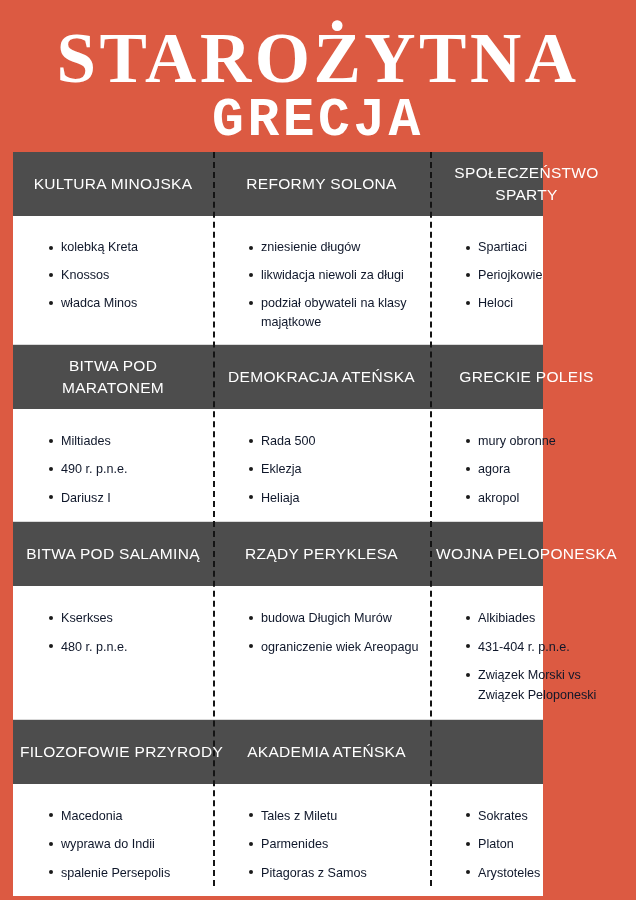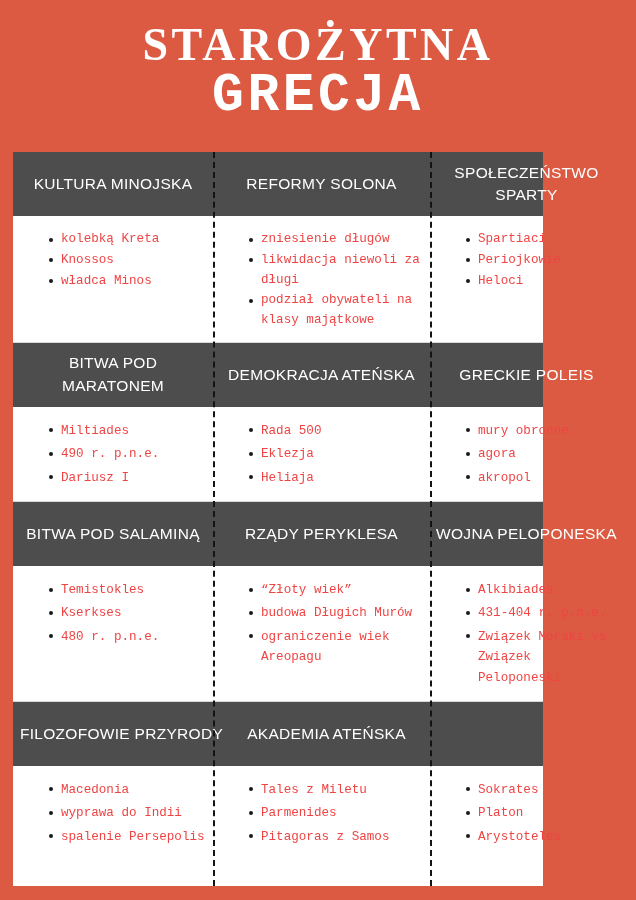--- a/index.html
+++ b/index.html
@@ -26,21 +26,21 @@
   .title-block {
     padding-top: 22px;
     padding-bottom: 10px;
     text-align: center;
   }
   .title-line {
     display: block;
     color: #ffffff;
     font-family: "Liberation Serif", "DejaVu Serif", serif;
     font-weight: bold;
-    font-size: 46px;
+    font-size: 71px;
     line-height: 1.02;
     letter-spacing: 3.5px;
     text-transform: uppercase;
   }
   .title-line.second {
     font-size: 53px;
     letter-spacing: 3.5px;
     font-family: Liberation Mono, monospace;
   }
 
@@ -101,26 +101,25 @@
     padding: 14px 8px 10px 20px;
     min-height: 86px;
   }
   .body-cell ul {
     margin: 0;
     padding: 0 0 0 16px;
     list-style: none;
   }
   .body-cell li {
     position: relative;
-    color: #ef4444;
+    color: #0f172a;
     font-size: 12.6px;
     line-height: 1.57;
     padding-left: 12px;
-    margin: 0 0 1px 0;
-    font-family: Liberation Mono, monospace;
+    margin: 8px 0 1px 0;
   }
   .body-cell li::before {
     content: "";
     position: absolute;
     left: 0;
     top: 7.5px;
     width: 4px;
     height: 4px;
     border-radius: 50%;
     background: #1a1a1a;
@@ -218,28 +217,26 @@
         </div>
         <div class="row loose">
           <div class="head-strip">
             <div class="cell c0 head-cell">BITWA POD SALAMINĄ</div>
             <div class="cell c1 head-cell">RZĄDY PERYKLESA</div>
             <div class="cell c2 head-cell">WOJNA PELOPONESKA</div>
           </div>
           <div class="body-strip">
             <div class="cell c0 body-cell">
               <ul>
-                <li>Temistokles</li>
                 <li>Kserkses</li>
                 <li>480 r. p.n.e.</li>
               </ul>
             </div>
             <div class="cell c1 body-cell">
               <ul>
-                <li>“Złoty wiek”</li>
                 <li>budowa Długich Murów</li>
                 <li>ograniczenie wiek Areopagu</li>
               </ul>
             </div>
             <div class="cell c2 body-cell">
               <ul>
                 <li>Alkibiades</li>
                 <li>431-404 r. p.n.e.</li>
                 <li>Związek Morski vs Związek Peloponeski</li>
               </ul>

